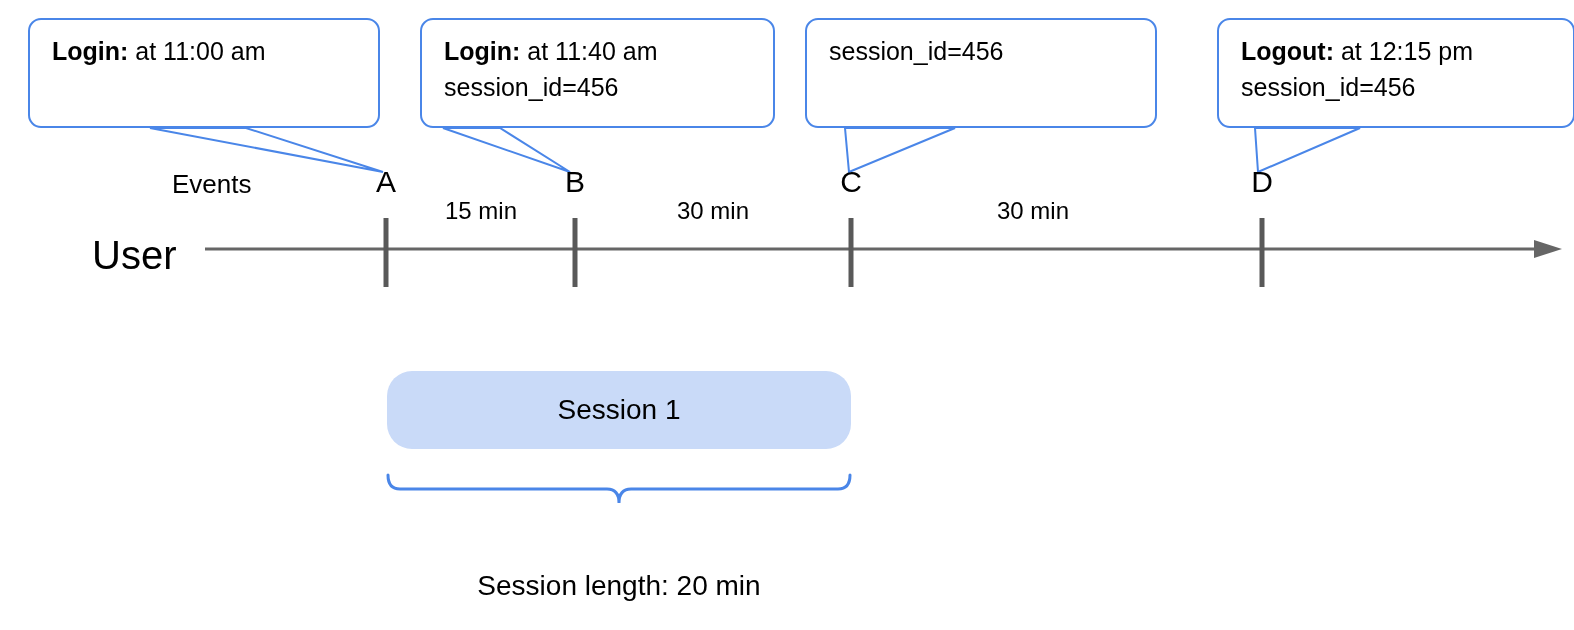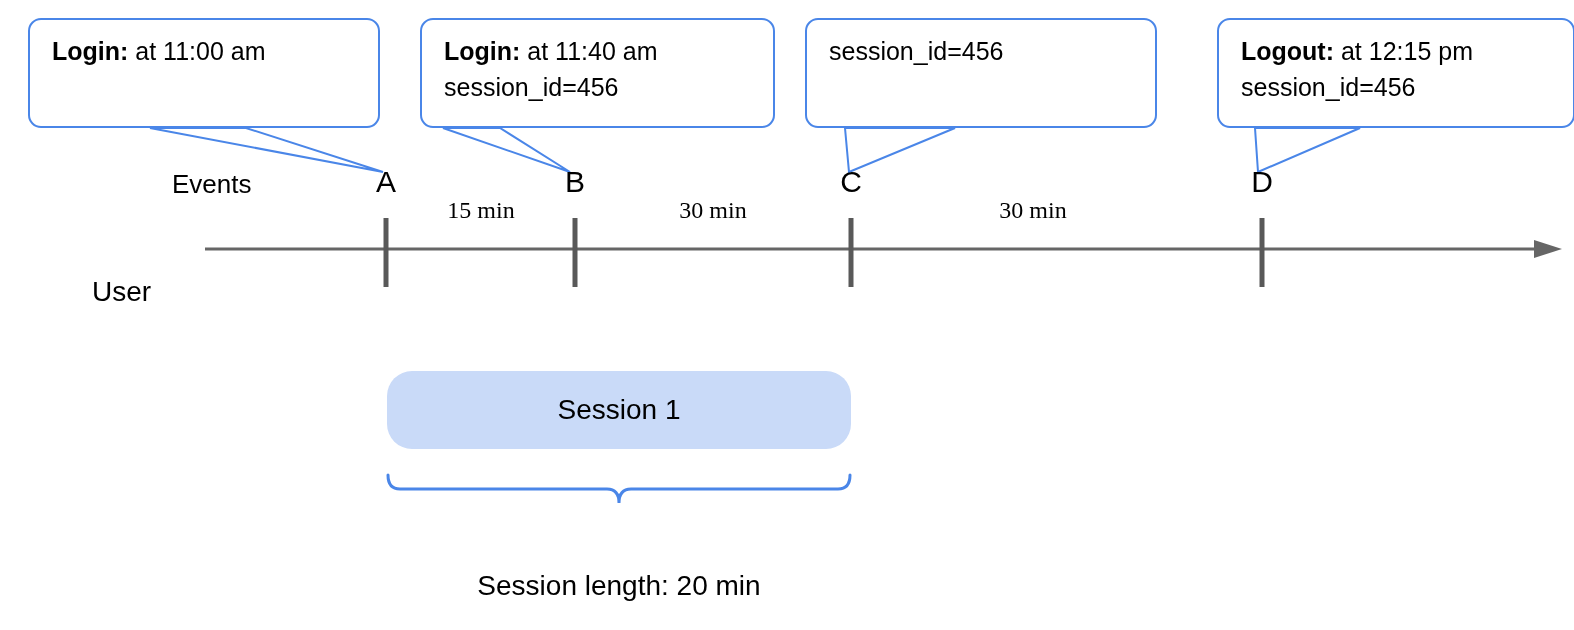--- a/index.html
+++ b/index.html
@@ -40,24 +40,23 @@
     left: 0;
     top: 0;
     width: 1574px;
     height: 630px;
     pointer-events: none;
   }
 
   
   .lane-label {
     position: absolute;
-    font-size: 28px;
+    font-size: 40px;
     color: #000000;
     white-space: nowrap;
-    margin-top: 43px;
   }
   .row-label {
     position: absolute;
     font-size: 26px;
     color: #000000;
     white-space: nowrap;
   }
   .marker-label {
     position: absolute;
     font-size: 30px;
@@ -65,21 +64,20 @@
     text-align: center;
     width: 40px;
     white-space: nowrap;
   }
   .interval-label {
     position: absolute;
     font-size: 24px;
     color: #000000;
     text-align: center;
     white-space: nowrap;
-    font-family: Liberation Serif, serif;
   }
   
   .session-bar {
     position: absolute;
     background: #c9daf8;
     display: flex;
     align-items: center;
     justify-content: center;
     font-size: 28px;
     color: #000000;

